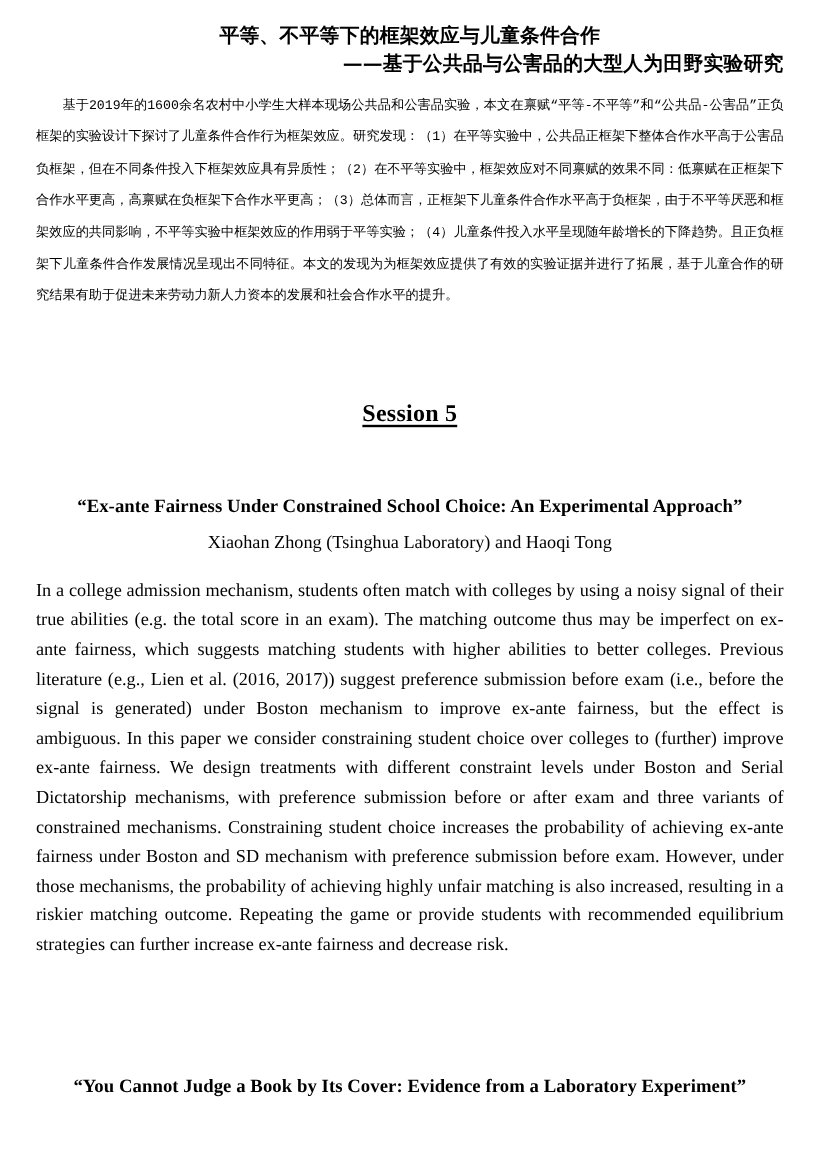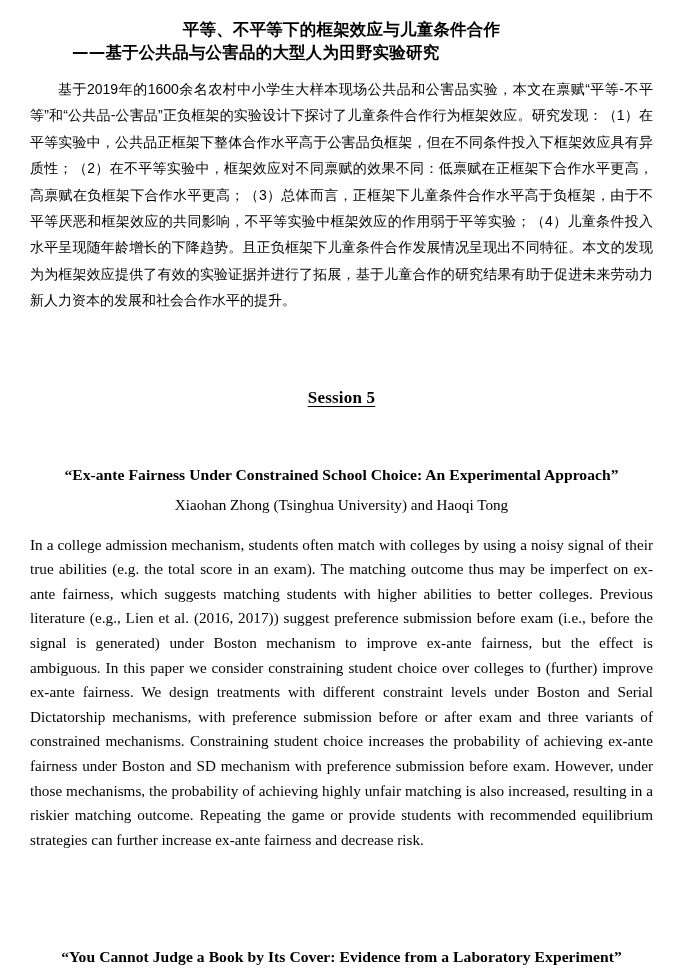--- a/index.html
+++ b/index.html
@@ -28,57 +28,57 @@
     text-align: center;
     font-weight: bold;
     font-size: 16.5px;
     line-height: 23px;
     letter-spacing: 0.2px;
     margin: 0;
     padding-top: 18px;
     font-family: "DejaVu Serif", "Liberation Serif", serif;
   }
   .cn-title-line2 {
-    text-align: left;
+    text-align: right;
     font-weight: bold;
     font-size: 16.5px;
     line-height: 23px;
     letter-spacing: 0.2px;
     margin: 0;
     padding-left: 42px;
     font-family: "DejaVu Serif", "Liberation Serif", serif;
   }
   .cn-authors {
     text-align: center;
     font-size: 15px;
     line-height: 22px;
     margin: 2px 0 0 0;
     font-family: "DejaVu Serif", "Liberation Serif", serif;
   }
   .cn-abstract {
     margin: 12px 0 0 0;
-    font-size: 14px;
+    font-size: 11px;
     line-height: 26.4px;
     text-align: justify;
     text-justify: inter-character;
     text-indent: 2em;
-    font-family: Liberation Sans, sans-serif;
+    font-family: Liberation Mono, monospace;
     letter-spacing: 0px;
   }
 
   
   .session-wrap {
     text-align: center;
     margin: 0;
     padding-top: 74px;
   }
   .session-heading {
     display: inline-block;
     font-weight: bold;
-    font-size: 17px;
+    font-size: 20px;
     line-height: 20px;
     text-decoration: underline;
     text-underline-offset: 3px;
     letter-spacing: 0.2px;
   }
 
   
   .paper {
     margin: 0;
   }
@@ -117,21 +117,21 @@
     <div class="cn-title-line2">——基于公共品与公害品的大型人为田野实验研究</div>
     <p class="cn-abstract">基于2019年的1600余名农村中小学生大样本现场公共品和公害品实验，本文在禀赋“平等-不平等”和“公共品-公害品”正负框架的实验设计下探讨了儿童条件合作行为框架效应。研究发现：（1）在平等实验中，公共品正框架下整体合作水平高于公害品负框架，但在不同条件投入下框架效应具有异质性；（2）在不平等实验中，框架效应对不同禀赋的效果不同：低禀赋在正框架下合作水平更高，高禀赋在负框架下合作水平更高；（3）总体而言，正框架下儿童条件合作水平高于负框架，由于不平等厌恶和框架效应的共同影响，不平等实验中框架效应的作用弱于平等实验；（4）儿童条件投入水平呈现随年龄增长的下降趋势。且正负框架下儿童条件合作发展情况呈现出不同特征。本文的发现为为框架效应提供了有效的实验证据并进行了拓展，基于儿童合作的研究结果有助于促进未来劳动力新人力资本的发展和社会合作水平的提升。</p>
   </div>
 
   <div class="session-wrap">
     <span class="session-heading">Session 5</span>
   </div>
 
   <div class="paper paper-1">
     <div class="paper-title">“Ex-ante Fairness Under Constrained School Choice: An Experimental Approach”</div>
-    <div class="paper-authors">Xiaohan Zhong (Tsinghua University) and Haoqi Tong</div>
+    <div class="paper-authors">Xiaohan Zhong (Tsinghua Laboratory) and Haoqi Tong</div>
     <p class="paper-abstract">In a college admission mechanism, students often match with colleges by using a noisy signal of their true abilities (e.g. the total score in an exam). The matching outcome thus may be imperfect on ex-ante fairness, which suggests matching students with higher abilities to better colleges. Previous literature (e.g., Lien et al. (2016, 2017)) suggest preference submission before exam (i.e., before the signal is generated) under Boston mechanism to improve ex-ante fairness, but the effect is ambiguous. In this paper we consider constraining student choice over colleges to (further) improve ex-ante fairness. We design treatments with different constraint levels under Boston and Serial Dictatorship mechanisms, with preference submission before or after exam and three variants of constrained mechanisms. Constraining student choice increases the probability of achieving ex-ante fairness under Boston and SD mechanism with preference submission before exam. However, under those mechanisms, the probability of achieving highly unfair matching is also increased, resulting in a riskier matching outcome. Repeating the game or provide students with recommended equilibrium strategies can further increase ex-ante fairness and decrease risk.</p>
   </div>
 
   <div class="paper paper-2">
     <div class="paper-title">“You Cannot Judge a Book by Its Cover: Evidence from a Laboratory Experiment”</div>
 
   </div>
 
 </div>
 

